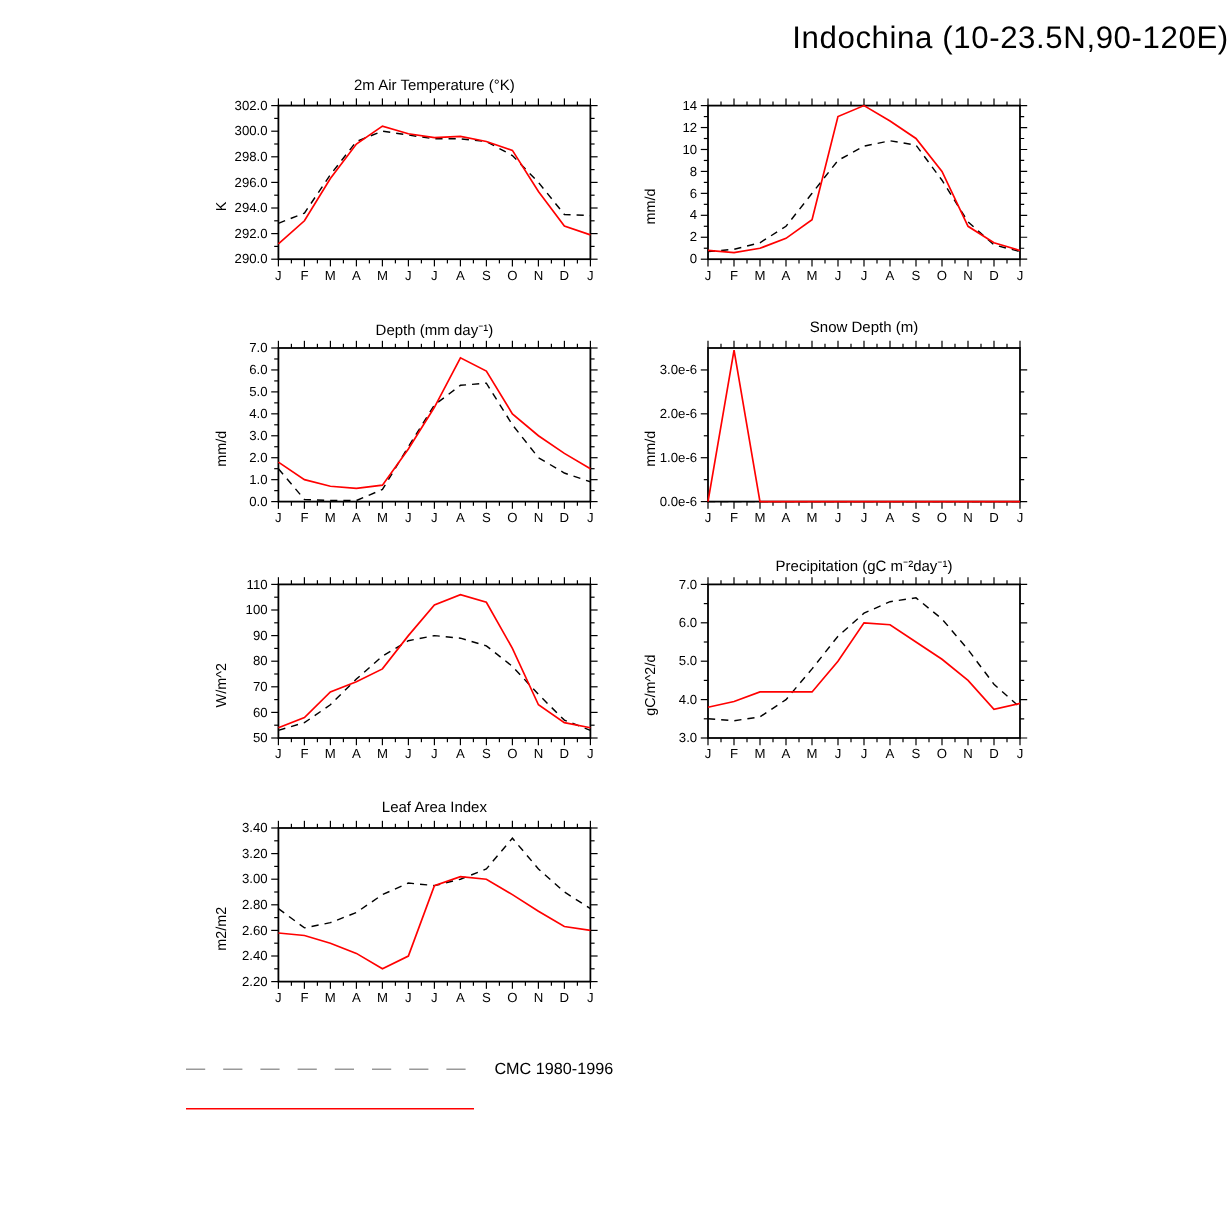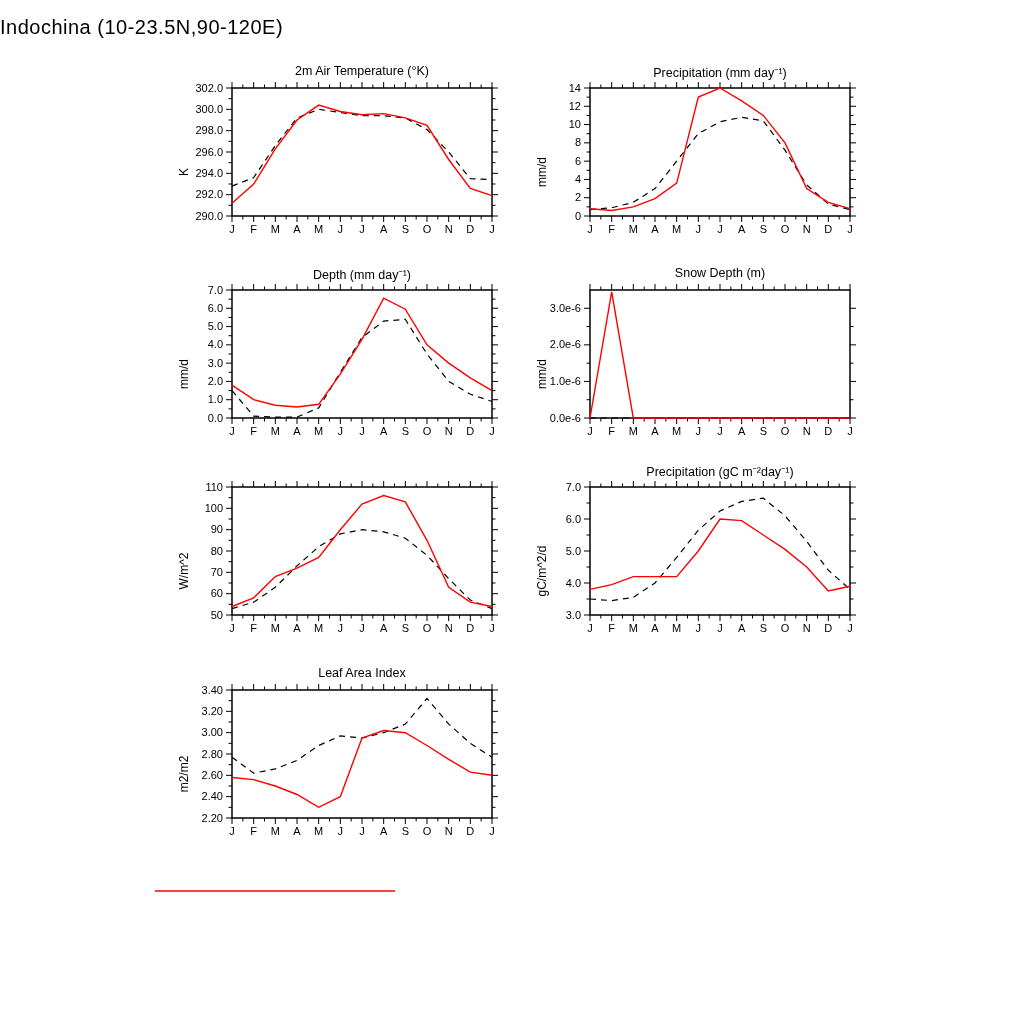--- a/index.html
+++ b/index.html
@@ -1,19 +1,19 @@
 <!DOCTYPE html>
 <html><head>
 <meta charset="utf-8">
 <style>
   * { margin:0; padding:0; box-sizing:border-box; }
   html,body { background:#fff; }
   body { width:1024px; height:1024px; font-family:"Liberation Sans", sans-serif; color:#000; }
   #page { position:relative; width:1024px; height:1024px; background:#fff; overflow:hidden; }
-  .main-title { position:absolute; top:16px; left:0; width:100%; text-align:left; font-size:20px; letter-spacing:0.5px; }
+  .main-title { position:absolute; top:16px; left:0; width:100%; text-align:right; font-size:26px; letter-spacing:0.5px; }
   .panel { position:absolute; width:332px; height:186px; }
   .ptitle { position:absolute; top:2px; left:62px; width:260px; text-align:center; font-size:12.5px; white-space:nowrap; }
   .ylab { position:absolute; left:14px; top:110px; transform:translate(-50%,-50%) rotate(-90deg); font-size:12px; white-space:nowrap; }
   svg.plot { position:absolute; top:20px; left:0; overflow:visible; }
   .tl { font-family:"Liberation Sans", sans-serif; font-size:11px; fill:#000; }
   .legend { position:absolute; left:150px; top:874px; }
   .lrow { display:flex; align-items:center; height:33px; }
   .llabel { margin-left:12px; font-size:13.5px; white-space:nowrap; }
 </style>
 </head>
@@ -123,21 +123,20 @@
         <line x1="322" y1="134" x2="322" y2="140" stroke="#000" stroke-width="1"></line>
         <line x1="322" y1="6" x2="322" y2="0" stroke="#000" stroke-width="1"></line>
         <text class="tl" x="322.0" y="151" text-anchor="middle">J</text>
         <rect x="62" y="6" width="260" height="128" fill="none" stroke="#000" stroke-width="1.5"></rect>
         <polyline points="62.0,104.1 83.7,95.6 105.3,63.6 127.0,35.9 148.7,27.3 170.3,30.5 192.0,33.7 213.7,33.7 235.3,35.9 257.0,47.6 278.7,70.0 300.3,96.7 322.0,97.7" fill="none" stroke="#000000" stroke-width="1.2" stroke-dasharray="6,5"></polyline>
         <polyline points="62.0,121.2 83.7,102.0 105.3,66.8 127.0,38.0 148.7,23.1 170.3,29.5 192.0,32.7 213.7,31.6 235.3,35.9 257.0,43.3 278.7,77.5 300.3,106.3 322.0,113.7" fill="none" stroke="#ff0000" stroke-width="1.4"></polyline>
       </svg>
   </div>
 
   <div class="panel" style="left:528px;top:62px">
-    <div class="ptitle">Precipitation (mm day⁻¹)</div>
     <div class="ylab">mm/d</div>
     <svg class="plot" width="332" height="164">
         <line x1="58.5" y1="124.85714285714286" x2="62" y2="124.85714285714286" stroke="#000" stroke-width="1"></line>
         <line x1="322" y1="124.85714285714286" x2="325.5" y2="124.85714285714286" stroke="#000" stroke-width="1"></line>
         <line x1="58.5" y1="106.57142857142857" x2="62" y2="106.57142857142857" stroke="#000" stroke-width="1"></line>
         <line x1="322" y1="106.57142857142857" x2="325.5" y2="106.57142857142857" stroke="#000" stroke-width="1"></line>
         <line x1="58.5" y1="88.28571428571428" x2="62" y2="88.28571428571428" stroke="#000" stroke-width="1"></line>
         <line x1="322" y1="88.28571428571428" x2="325.5" y2="88.28571428571428" stroke="#000" stroke-width="1"></line>
         <line x1="58.5" y1="70" x2="62" y2="70" stroke="#000" stroke-width="1"></line>
         <line x1="322" y1="70" x2="325.5" y2="70" stroke="#000" stroke-width="1"></line>
@@ -745,18 +744,24 @@
         <text class="tl" x="322.0" y="151" text-anchor="middle">J</text>
         <rect x="62" y="6" width="260" height="128" fill="none" stroke="#000" stroke-width="1.5"></rect>
         <polyline points="62.0,73.2 83.7,89.2 105.3,84.9 127.0,76.4 148.7,61.5 170.3,51.9 192.0,54.0 213.7,48.7 235.3,40.1 257.0,14.5 278.7,40.1 300.3,59.3 322.0,73.2" fill="none" stroke="#000000" stroke-width="1.2" stroke-dasharray="6,5"></polyline>
         <polyline points="62.0,93.5 83.7,95.6 105.3,102.0 127.0,110.5 148.7,123.3 170.3,112.7 192.0,54.0 213.7,46.5 235.3,48.7 257.0,61.5 278.7,75.3 300.3,88.1 322.0,91.3" fill="none" stroke="#ff0000" stroke-width="1.4"></polyline>
       </svg>
   </div>
 
   <div class="legend">
     <div class="lrow">
       <svg width="250" height="16">
+        <line x1="5" y1="8" x2="245" y2="8" stroke-width="1.3" stroke-dasharray="16,15" stroke="#999999"></line>
+      </svg>
+      <span class="llabel">CMC 1980-1996</span>
+    </div>
+    <div class="lrow">
+      <svg width="250" height="16">
         <line x1="5" y1="8" x2="245" y2="8" stroke-width="1.3" stroke="#ff0000"></line>
       </svg>
     </div>
   </div>
 
 </div>
 
 </body></html>

